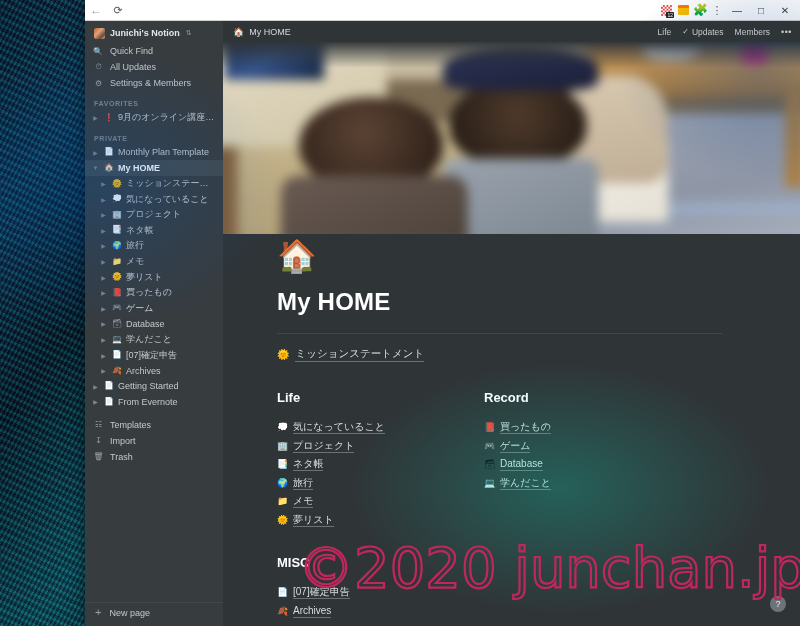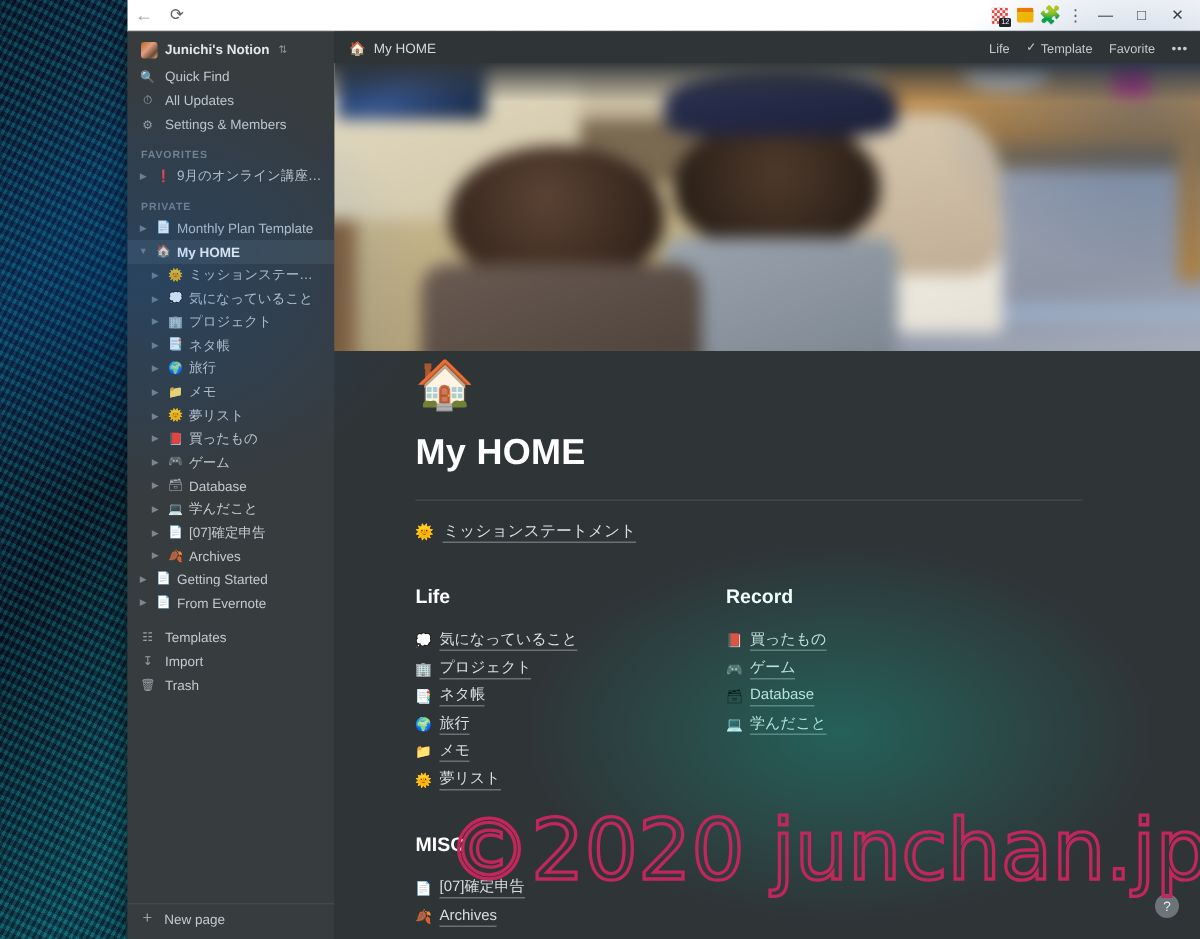--- a/index.html
+++ b/index.html
@@ -382,23 +382,23 @@
 
         <div class="topbar">
           <div class="bc">
             <span class="bc-emoji">🏠</span>
             <span class="bc-text">My HOME</span>
           </div>
           <div class="top-actions">
             <span class="top-action">Life</span>
             <span class="top-action">
               <span class="check-ico">✓</span>
-              <span>Template</span>
+              <span>Updates</span>
             </span>
-            <span class="top-action">Favorite</span>
+            <span class="top-action">Members</span>
             <span class="dots">•••</span>
           </div>
         </div>
 
         <div class="cover">
           <div class="cover-photo">
             <div class="cv-wall"></div>
             <div class="cv-floor"></div>
             <div class="cv-mat"></div>
             <div class="cv-matline"></div>

